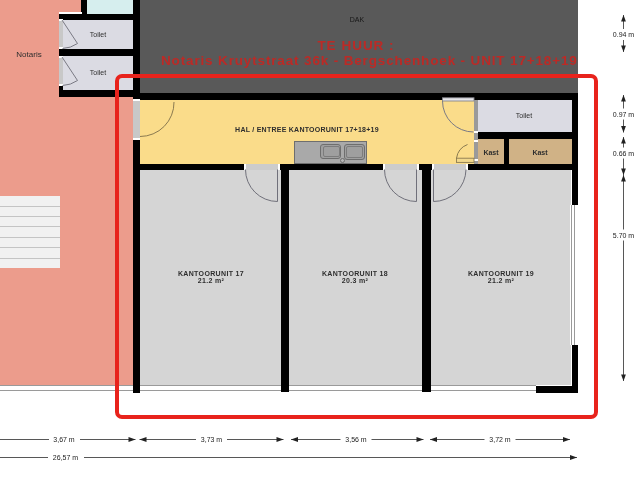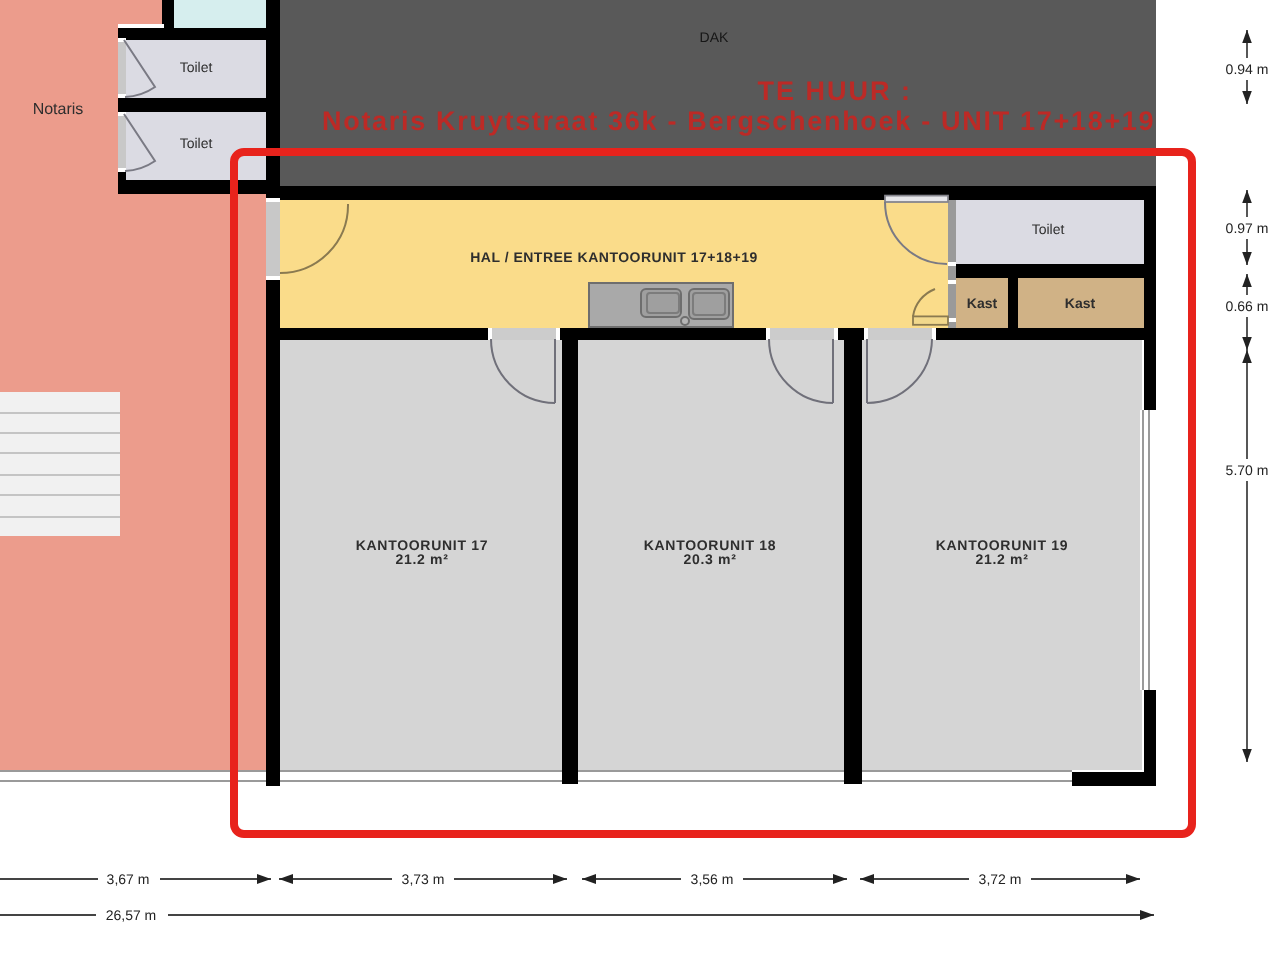--- a/index.html
+++ b/index.html
@@ -22,21 +22,21 @@
     <div class="abs" style="left:0;top:51px;width:60px;height:1px;background:#c4c4c4;"></div>
     <div class="abs" style="left:0;top:62px;width:60px;height:1px;background:#c4c4c4;"></div>
   </div>
 
   <div class="lbl" style="left:5px;top:49.5px;width:48px;font-size:8px;">Notaris</div>
 
   <div class="abs" style="left:137px;top:0;width:441px;height:95px;background:#595959;"></div>
 
   <div class="lbl" style="left:337px;top:15.5px;width:40px;font-size:7px;color:#161616;">DAK</div>
 
-  <div class="lbl" style="left:256px;top:38.5px;width:200px;font-size:13.5px;line-height:13.5px;font-weight:bold;color:#BC2A26;letter-spacing:1px;text-align:right;">TE HUUR :</div>
+  <div class="lbl" style="left:256px;top:38.5px;width:200px;font-size:13.5px;line-height:13.5px;font-weight:bold;color:#BC2A26;letter-spacing:1px;">TE HUUR :</div>
 
   <div class="lbl" style="left:161px;top:53.5px;width:400px;font-size:13.5px;line-height:13.5px;font-weight:bold;color:#BC2A26;letter-spacing:0.85px;">Notaris Kruytstraat 36k - Bergschenhoek - UNIT 17+18+19</div>
 
   <div class="abs" style="left:87px;top:0;width:46px;height:14px;background:#D6EEEE;"></div>
 
   <div class="abs" style="left:0;top:385px;width:536px;height:7px;background:#ffffff;">
     <div class="abs" style="left:0;top:0;width:536px;height:1.2px;background:#9a9a9a;"></div>
     <div class="abs" style="left:0;top:5px;width:536px;height:1.2px;background:#9a9a9a;"></div>
   </div>
 

